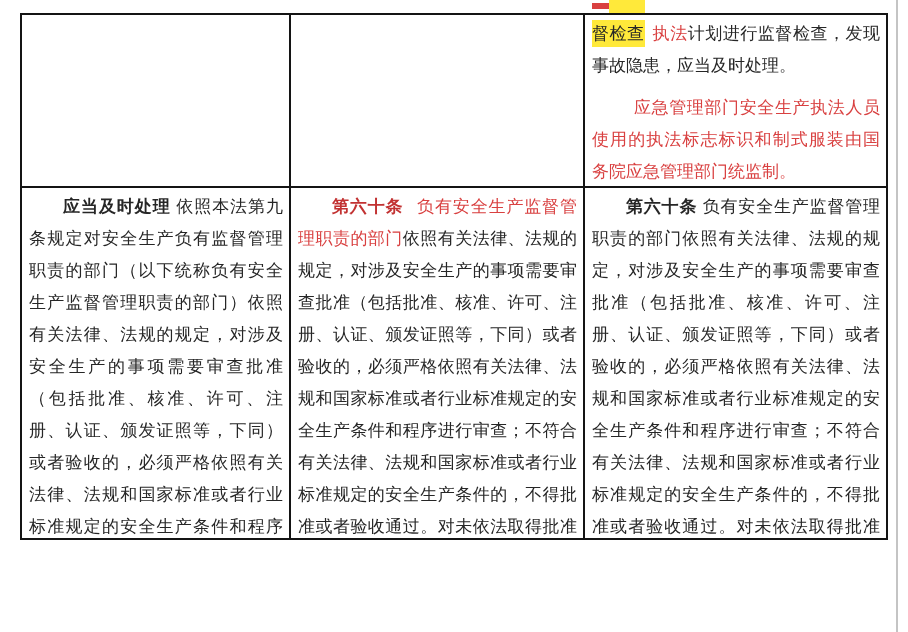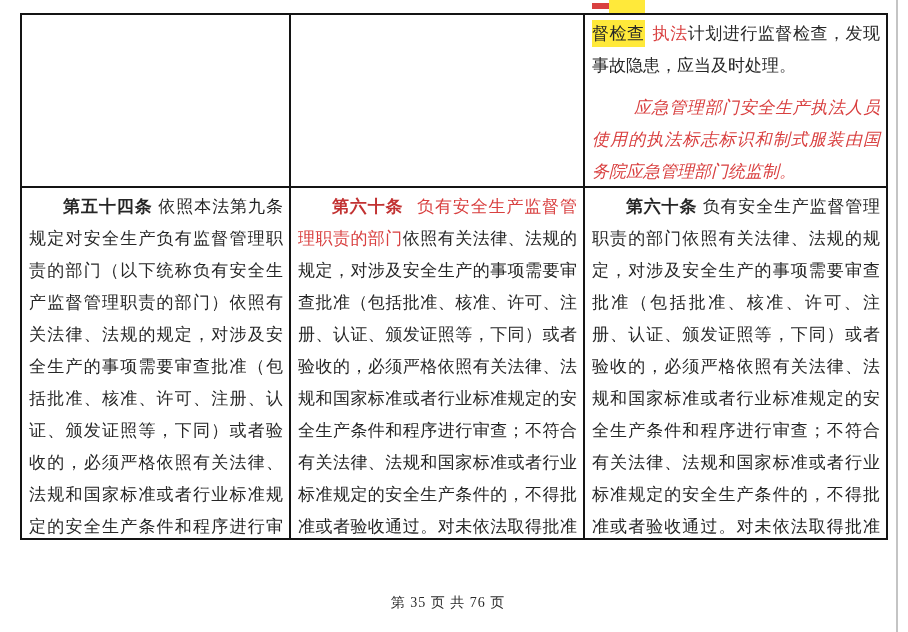--- a/index.html
+++ b/index.html
@@ -39,21 +39,21 @@
     padding:3px 6px 0 7px;
     font-size:17px;
     line-height:32px;
     color:var(--ink,#262626);
     text-align:justify;
     overflow:hidden;
   }
   .cell.col-last{border-right:none;}
   .cell.row-last{border-bottom:none;}
   .para{margin:0;}
-  .para + .para{margin-top:10px;font-style:italic;}
+  .para + .para{margin-top:10px;}
   .para.indent{text-indent:2em;}
   .run{white-space:pre-wrap;}
   .s-normal{}
   .s-bold{font-weight:700;}
   .s-red{color:var(--red,#d94040);margin-left:8px;}
   .s-red-bold{color:var(--red-dark,#c23232);font-weight:700;}
   .s-highlight{background:var(--highlight,#ffe93a);padding:4px 0;font-family:Liberation Serif, serif;}
   .footer{
     position:absolute;left:0;top:594px;width:896px;
     text-align:center;
@@ -72,27 +72,26 @@
   <div class="remnant-yellow"></div>
 
   <div class="lawtable">
     <div class="cell"></div>
     <div class="cell"></div>
     <div class="cell col-last">
         <p class="para"><span class="run s-highlight">督检查</span><span class="run s-red">执法</span><span class="run s-normal">计划进行监督检查，发现事故隐患，应当及时处理。</span></p>
         <p class="para indent"><span class="run s-red">应急管理部门安全生产执法人员使用的执法标志标识和制式服装由国务院应急管理部门统监制。</span></p>
       </div>
     <div class="cell row-last">
-        <p class="para indent"><span class="run s-bold">第五十四条</span><span class="run s-normal"> 依照本法第九条规定对安全生产负有监督管理职责的部门（以下统称负有安全生产监督管理职责的部门）依照有关法律、法规的规定，对涉及安全生产的事项需要审查批准（包括批准、核准、许可、注册、认证、颁发证照等，下同）或者验收的，必须严格依照有关法律、法规和国家标准或者行业标准规定的安全生产条件和程序进行审查；不符合有关法律、法规和国家标准或者</span></p>
+        <p class="para indent"><span class="run s-bold">应当及时处理</span><span class="run s-normal"> 依照本法第九条规定对安全生产负有监督管理职责的部门（以下统称负有安全生产监督管理职责的部门）依照有关法律、法规的规定，对涉及安全生产的事项需要审查批准（包括批准、核准、许可、注册、认证、颁发证照等，下同）或者验收的，必须严格依照有关法律、法规和国家标准或者行业标准规定的安全生产条件和程序进行审查；不符合有关法律、法规和国家标准或者</span></p>
       </div>
     <div class="cell row-last">
         <p class="para indent"><span class="run s-red-bold">第六十条</span><span class="run s-red"> 负有安全生产监督管理职责的部门</span><span class="run s-normal">依照有关法律、法规的规定，对涉及安全生产的事项需要审查批准（包括批准、核准、许可、注册、认证、颁发证照等，下同）或者验收的，必须严格依照有关法律、法规和国家标准或者行业标准规定的安全生产条件和程序进行审查；不符合有关法律、法规和国家标准或者行业标准规定的安全生产条件的，不得批准或者验收通过。对未依法取得批准或者验收合格的单位擅自从事有关活动的，负责行</span></p>
       </div>
     <div class="cell col-last row-last">
         <p class="para indent"><span class="run s-bold">第六十条</span><span class="run s-normal"> 负有安全生产监督管理职责的部门依照有关法律、法规的规定，对涉及安全生产的事项需要审查批准（包括批准、核准、许可、注册、认证、颁发证照等，下同）或者验收的，必须严格依照有关法律、法规和国家标准或者行业标准规定的安全生产条件和程序进行审查；不符合有关法律、法规和国家标准或者行业标准规定的安全生产条件的，不得批准或者验收通过。对未依法取得批准或者验收合格的单位擅自从事有关活动的，负责行</span></p>
       </div>
   </div>
 
-  <div class="footer">第 35 页 共 76 页</div>
 
   <div class="page-edge"></div>
 
 </div>
 
 </body></html>

